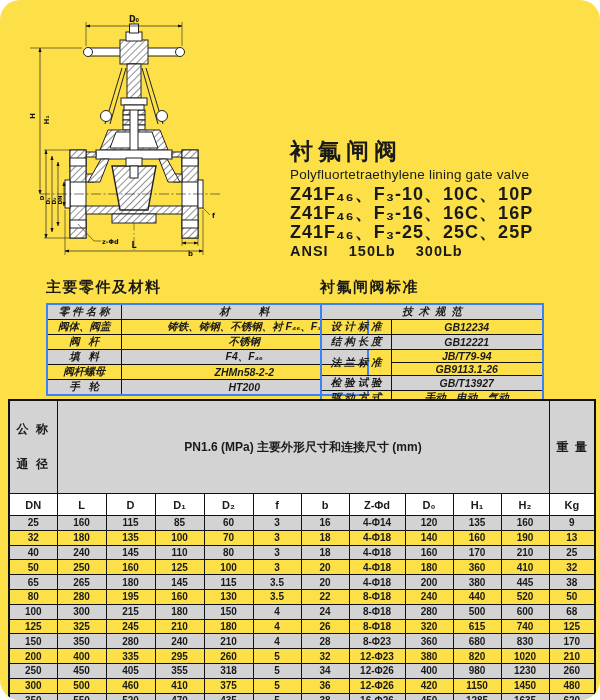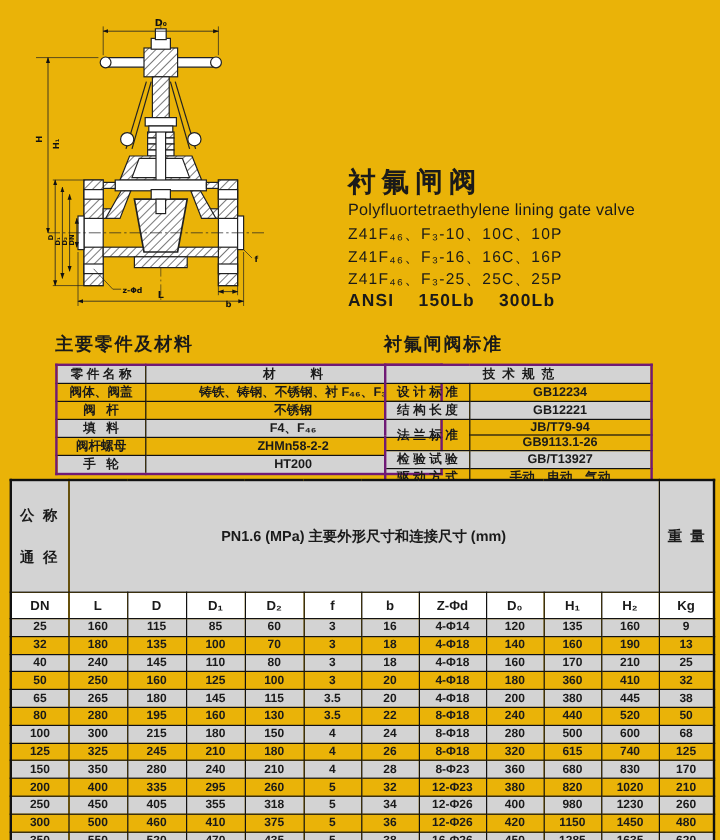--- a/index.html
+++ b/index.html
@@ -1,41 +1,42 @@
 <!DOCTYPE html>
 <html><head>
 <meta charset="utf-8">
 <style>
   * { margin:0; padding:0; box-sizing:border-box; }
   html,body { background:#ffffff; }
   .page {
-    position:relative; width:600px; height:700px; background:#eab308;
+    position:relative; width:600px; height:700px; background:#fde047;
     font-family:"Liberation Sans","DejaVu Sans",sans-serif; color:#1a1a1a;
     overflow:hidden;
+    border-radius:20px;
   }
   
   .drawing { position:absolute; left:4px; top:4px; width:266px; height:260px; }
   .drawing svg text { font-family:"DejaVu Sans","Liberation Sans",sans-serif; fill:#111; }
   
   .title-block { position:absolute; left:290px; top:138px; width:305px; }
   .title-cn { font-size:23px; font-weight:bold; letter-spacing:5px; line-height:26px; }
   .title-en { font-size:13.5px; margin-top:3px; letter-spacing:0.2px; }
-  .model-line { font-size:13px; font-weight:normal; line-height:19px; letter-spacing:1px; }
+  .model-line { font-size:18px; font-weight:bold; line-height:19px; letter-spacing:1px; }
   .models { margin-top:3px; }
   .ansi-line { font-size:14.5px; font-weight:bold; line-height:19px; white-space:pre; letter-spacing:1px; }
   
   .section-heading { font-size:15px; font-weight:bold; letter-spacing:1.5px; margin-bottom:6px; }
   .parts-sec  { position:absolute; left:10px;  top:278px; width:323px;margin-left:36px; }
   .stds-sec   { position:absolute; left:320px; top:278px; width:224px; }
   table { border-collapse:collapse; table-layout:fixed; width:100%; }
   th, td {
     border:1px solid #111; font-weight:bold; text-align:center;
     overflow:hidden; white-space:pre; font-family:inherit;
   }
-  .small-tbl { border:2px solid #701a75; }
+  .small-tbl { border:2px solid #3b82f6;font-style:italic; }
   .small-tbl th, .small-tbl td { font-size:10.5px; height:12.5px; padding:0 1px; }
   .shade { background:#d3d3d3; }
   .hdr { background:#d3d3d3; }
   
   .main-sec { position:absolute; left:8px; top:399px; width:588px; }
   .main-tbl { border:2px solid #111; }
   .main-tbl th, .main-tbl td { font-size:10px; padding:0 1px; }
   .main-tbl td { height:14.8px; }
   .hrow1 th { height:27px; font-size:12px; }
   .hrow2 th { height:22px; font-size:11px; background:#fff; }

